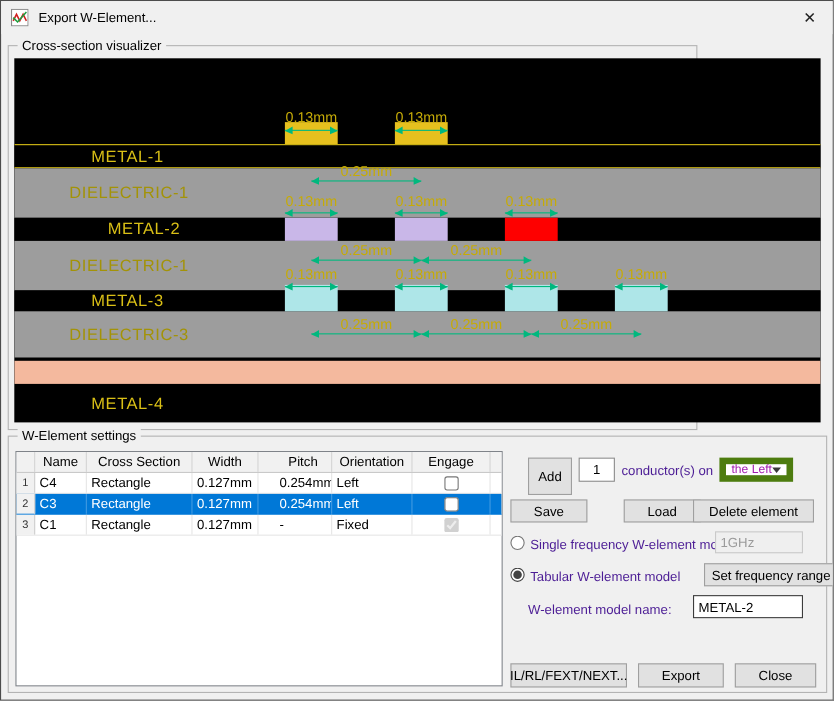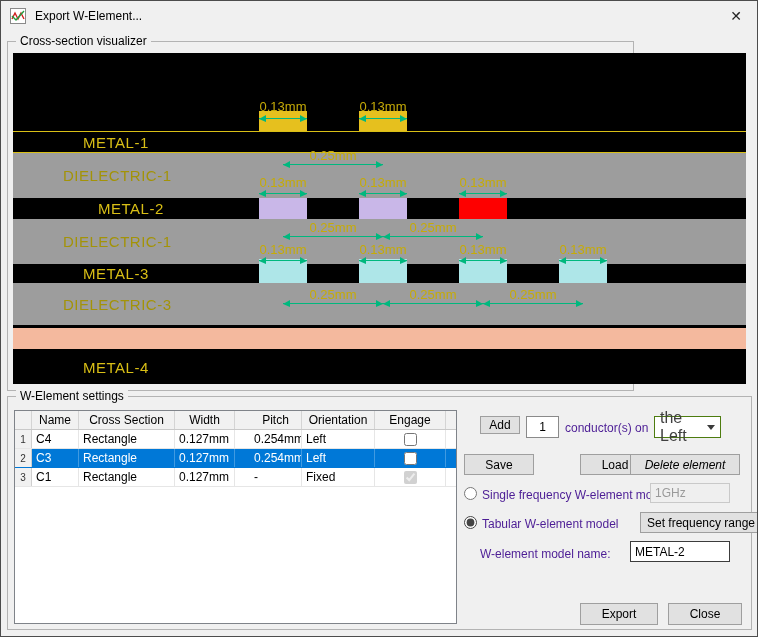--- a/index.html
+++ b/index.html
@@ -50,21 +50,21 @@
   .t-row.selected{background:#0078d7;border-bottom-color:#0078d7;}
   .t-row.selected .t-cell{color:#fff;border-right-color:rgba(255,255,255,.25);}
   .t-row input[type=checkbox]{width:13px;height:13px;}
 
   
   .btn{position:absolute;display:flex;align-items:center;justify-content:center;background:#e1e1e1;border:1px solid #9f9f9f;font-size:12px;color:#000;cursor:pointer;}
   .tinput{position:absolute;background:#fff;border:1px solid #8a8a8a;font-size:12px;color:#000;padding:0 4px;}
   .tinput.center{text-align:center;}
   .tinput.strong{border-color:#3c3c3c;}
   .tinput.disabled{background:#efefef;color:#9a9a9a;border-color:#c9c9c9;}
-  .combo{position:absolute;display:flex;align-items:center;background:#fff;border:1px solid #4d7c0f;font-size:16px;color:#404040;padding:0 5px;cursor:pointer;}
+  .combo{position:absolute;display:flex;align-items:center;background:#fff;border:6px solid #4d7c0f;font-size:11px;color:#a21caf;padding:0 5px;cursor:pointer;}
   .chev{width:0;height:0;border-left:4px solid transparent;border-right:4px solid transparent;border-top:5px solid #3a3a3a;margin-left:auto;}
   .ctl-label{position:absolute;font-size:12px;color:#4c1d95;white-space:nowrap;}
   .radio{position:absolute;width:13px;height:13px;accent-color:#444;}
 </style>
 </head>
 <body>
 
 <div class="dialog">
 
   <div class="titlebar">
@@ -195,40 +195,41 @@
         <div class="t-cell c-w">0.127mm</div>
         <div class="t-cell c-p">-</div>
         <div class="t-cell c-o">Fixed</div>
         <div class="t-cell c-e">
             <input type="checkbox" disabled="" checked="" style="">
           </div>
         <div class="t-cell c-fill"></div>
       </div>
     </div>
 
-    <button class="btn" style="left:472px;top:19px;width:40px;height:18px;">Add</button>
+    <button class="btn" style="left:472px;top:19px;width:40px;height:34px;">Add</button>
     <input class="tinput center" style="left: 518px; top: 19px; width: 33px; height: 22px;" value="1">
     <span class="ctl-label" style="left:557px;top:24px;">conductor(s) on</span>
     <div class="combo" style="left:646px;top:19px;width:67px;height:22px;">
       <span>the Left</span>
       <span class="chev"></span>
     </div>
 
     <button class="btn" style="left:456px;top:57px;width:70px;height:21px;">Save</button>
-    <button class="btn" style="left:572px;top:57px;width:70px;height:21px;text-align:right;">Load</button>
-    <button class="btn" style="left:622px;top:57px;width:110px;height:21px;font-style:italic;">Delete element</button>
+    <button class="btn" style="left:559px;top:57px;width:70px;height:21px;text-align:right;">Load</button>
+    <button class="btn" style="left:622px;top:57px;width:110px;height:21px;">Delete element</button>
 
     <input type="radio" name="freqmode" class="radio" style="left: 456px; top: 90px;">
     <span class="ctl-label" style="left:474px;top:91px;">Single frequency W-element model</span>
     <input class="tinput disabled" disabled="" style="left: 642px; top: 86px; width: 80px; height: 20px;" value="1GHz">
 
     <input type="radio" name="freqmode" class="radio" style="left: 456px; top: 119px;" checked="">
     <span class="ctl-label" style="left:474px;top:120px;">Tabular W-element model</span>
     <button class="btn" style="left:616px;top:115px;width:122px;height:21px;margin-left:16px;">Set frequency range</button>
 
     <span class="ctl-label" style="left:472px;top:150px;">W-element model name:</span>
     <input class="tinput strong" style="left: 622px; top: 144px; width: 100px; height: 21px;" value="METAL-2">
 
 
+    <button class="btn" style="left:456px;top:206px;width:106px;height:22px;">IL/RL/FEXT/NEXT...</button>
     <button class="btn" style="left:572px;top:206px;width:78px;height:22px;">Export</button>
     <button class="btn" style="left:660px;top:206px;width:74px;height:22px;">Close</button>
   </div>
 </div>
 
 </body></html>

